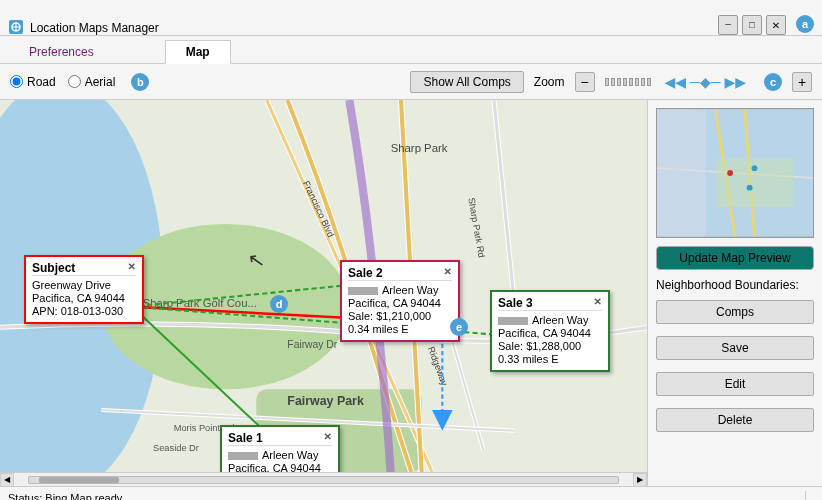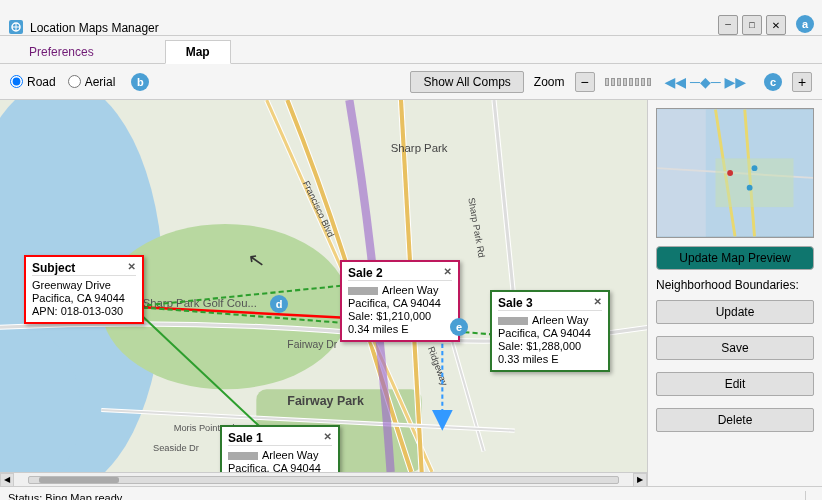--- a/index.html
+++ b/index.html
@@ -401,21 +401,21 @@
           <rect x="60" y="50" width="80" height="50" fill="#c8e0b0" opacity="0.5"></rect>
           <circle cx="75" cy="65" r="3" fill="#cc3333"></circle>
           <circle cx="100" cy="60" r="3" fill="#3399cc"></circle>
           <circle cx="95" cy="80" r="3" fill="#3399cc"></circle>
         </svg>
       </div>
     </div>
 
     <button class="update-btn">Update Map Preview</button>
     <div style="font-size:12px;">Neighborhood Boundaries:</div>
-    <button class="panel-btn">Update</button>
+    <button class="panel-btn">Comps</button>
     <button class="panel-btn">Save</button>
     <button class="panel-btn">Edit</button>
     <button class="panel-btn">Delete</button>
   </div>
 
 </div>
 
 <div id="statusbar">
   <span class="status-left">Status:   Bing Map ready</span>
   <div class="status-divider"></div>

